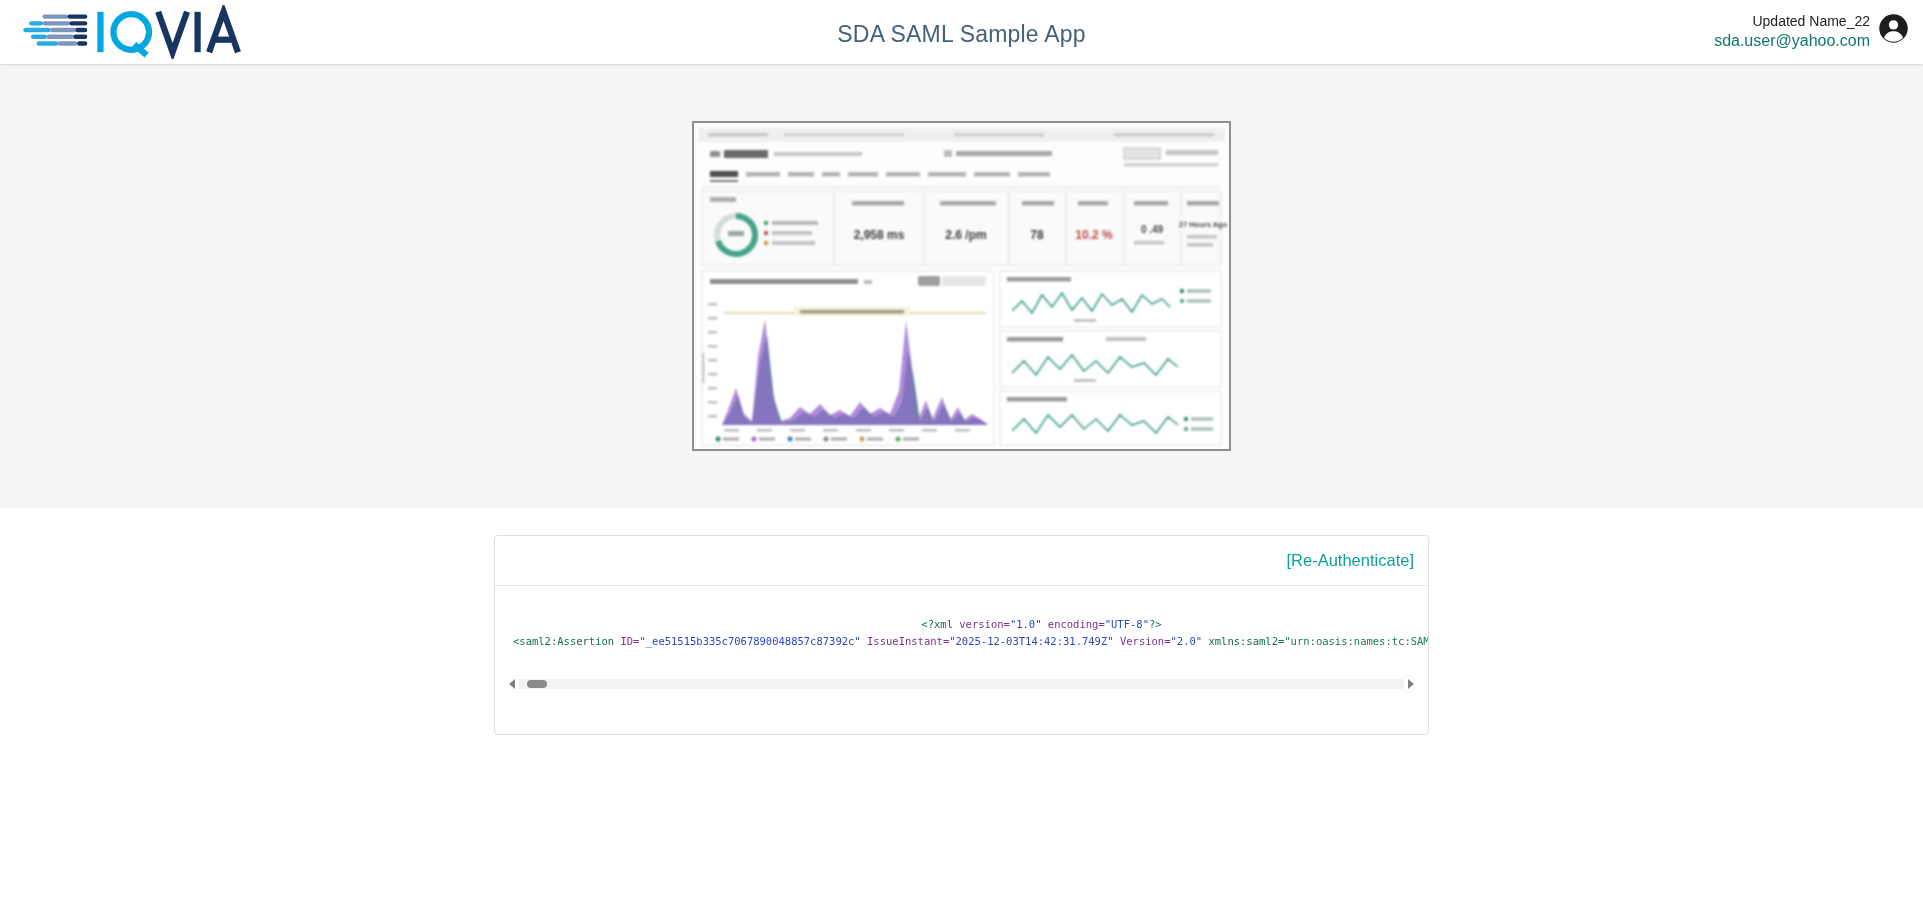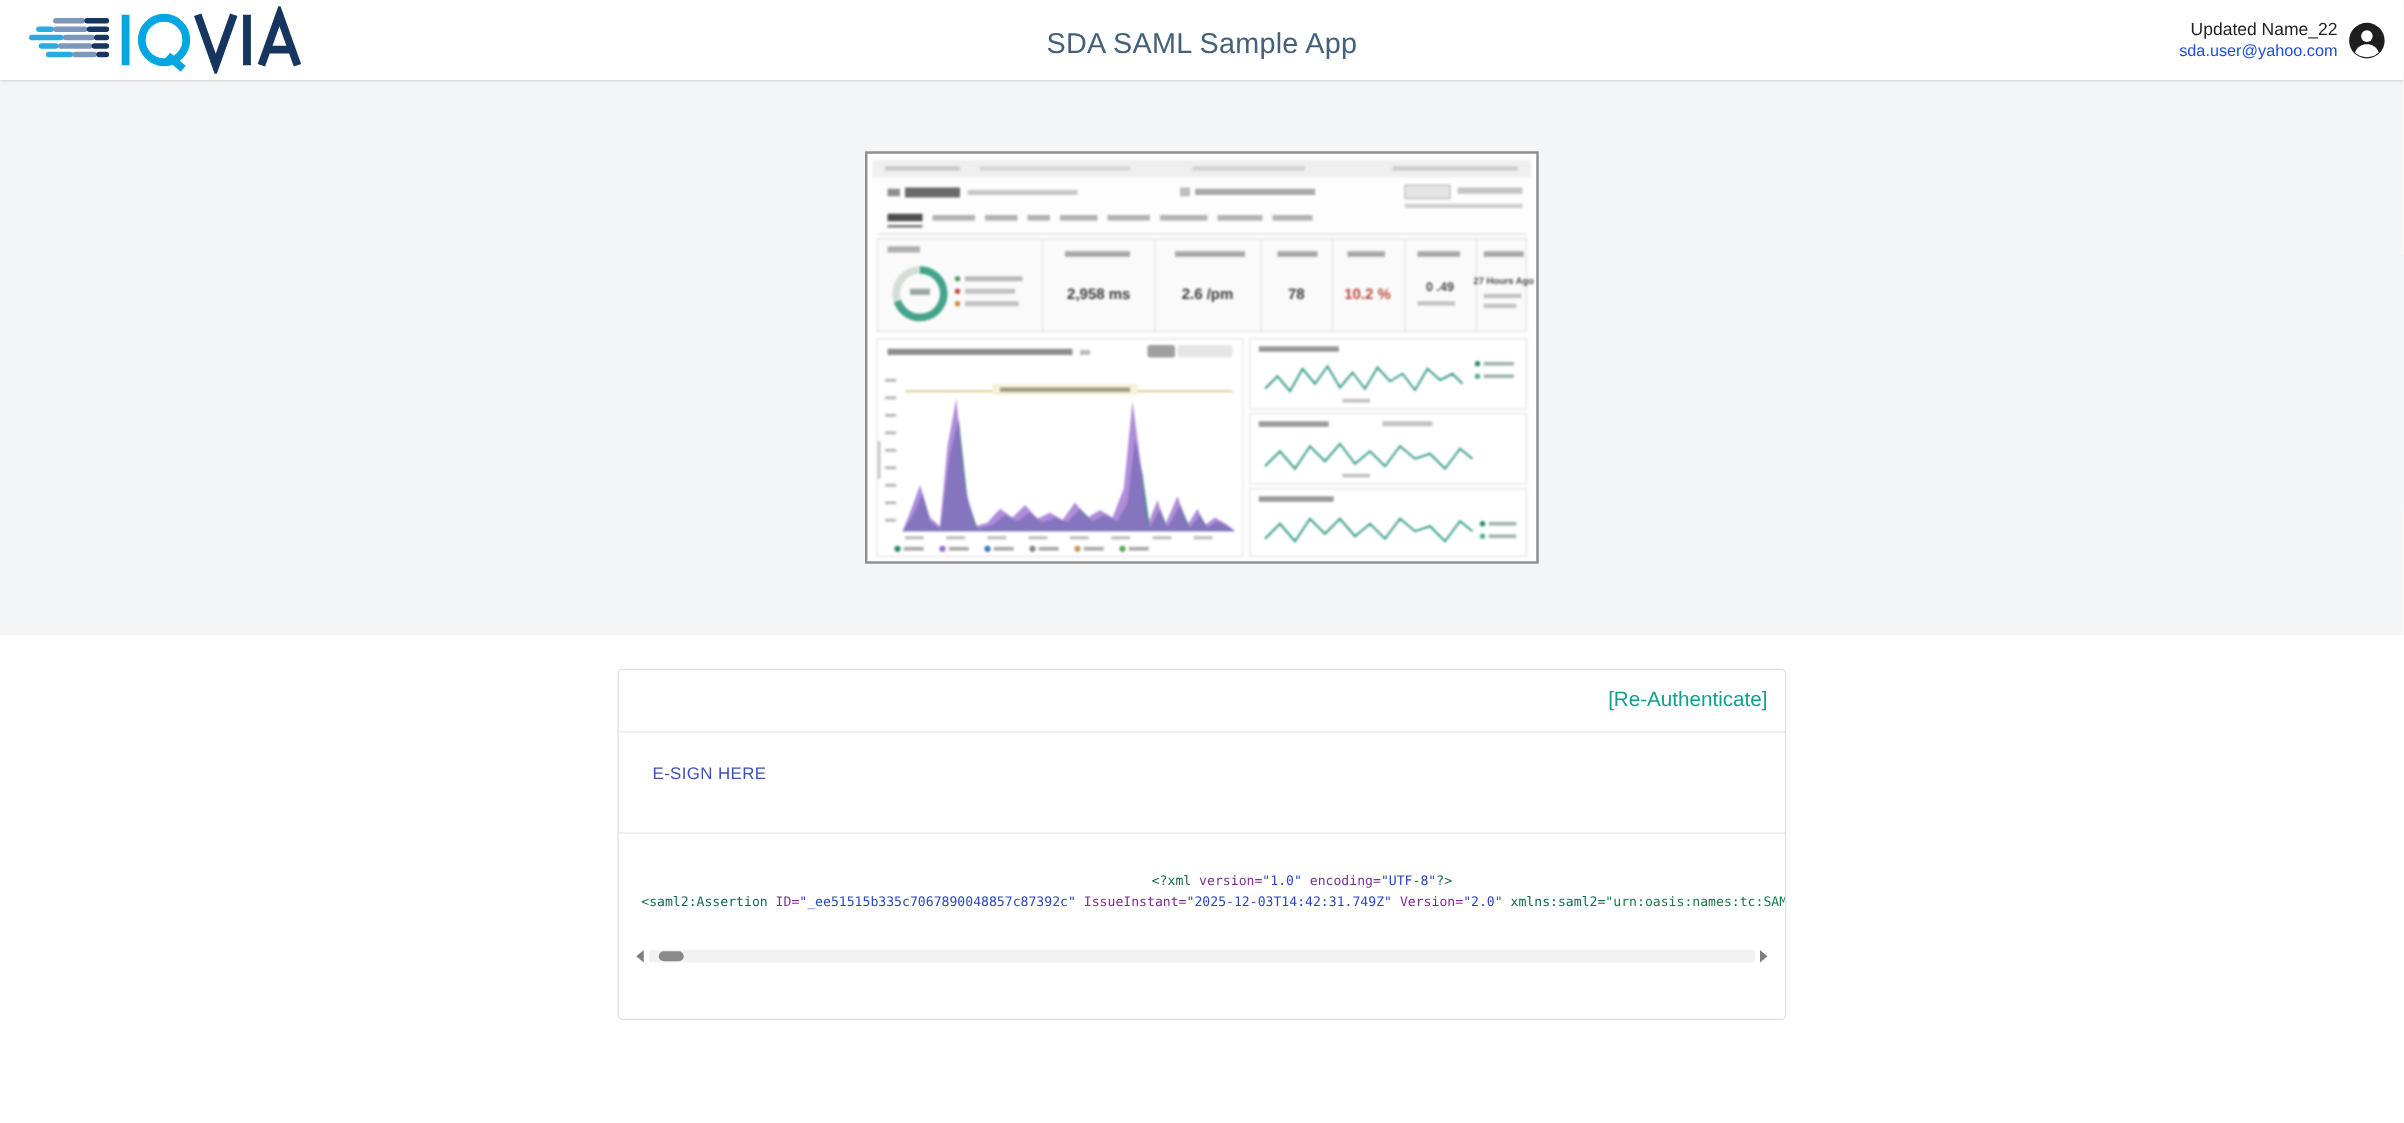--- a/index.html
+++ b/index.html
@@ -6,24 +6,24 @@
   html,body { width:1923px; background:#ffffff; font-family:"Liberation Sans", sans-serif; }
   body { position:relative; height:898px; overflow:hidden; }
 
   
   .header { position:relative; height:64px; background:#fff; display:flex; align-items:center;
             box-shadow:0 1px 2px rgba(0,0,0,.14); z-index:5; }
   .logo-wrap { margin-left:12px; display:flex; align-items:center; }
   .app-title { position:absolute; left:0; right:0; top:0; height:68px; display:flex;
                align-items:center; justify-content:center; font-size:23px; font-weight:500;
                color:#44617b; letter-spacing:.2px; pointer-events:none; }
-  .user-block { margin-left:auto; margin-right:14px; display:flex; align-items:center; gap:8px; }
+  .user-block { margin-left:auto; margin-right:14px; display:flex; gap:8px; }
   .user-text { text-align:right; line-height:1.25; }
   .user-name { font-size:14px; color:#1f1f1f; }
-  .user-email { font-size:13px; color:#1d4ed8; }
+  .user-email { font-size:16px; color:#0f766e; }
 
   
   .hero { height:444px; background:#f4f5f7; display:flex; align-items:flex-start; justify-content:center; }
   .dash-frame { margin-top:57px; width:539px; height:330px; background:#fdfdfd;
                 border:2px solid #8f8f8f; overflow:hidden; }
   .dash-frame svg { display:block; }
   .dash-blur { filter: blur(1.05px); }
 
   
   .card { width:935px; margin:27px auto 0 auto; background:#fff; border:1px solid #dfdfdf;
@@ -250,23 +250,20 @@
           <rect x="497" y="304.5" width="22" height="3" fill="#9fb8ae"></rect>
       </g>
     </svg>
   </div>
 </div>
 
 <div class="card">
   <div class="card-row-reauth">
     <a class="reauth-link">[Re-Authenticate]</a>
   </div>
-  <div class="card-row-esign">
-    <a class="esign-link">E-SIGN HERE</a>
-  </div>
   <div class="card-row-code">
     <div class="code-area">
       <div class="code-line1"><span class="tok-tag">&lt;?xml </span><span class="tok-attr">version=</span><span class="tok-val">"1.0"</span><span class="tok-plain"> </span><span class="tok-attr">encoding=</span><span class="tok-val">"UTF-8"</span><span class="tok-tag">?&gt;</span></div>
       <div class="code-line2"><span class="tok-tag">&lt;saml2:Assertion </span><span class="tok-attr">ID=</span><span class="tok-val">"_ee51515b335c7067890048857c87392c"</span><span class="tok-plain"> </span><span class="tok-attr">IssueInstant=</span><span class="tok-val">"2025-12-03T14:42:31.749Z"</span><span class="tok-plain"> </span><span class="tok-attr">Version=</span><span class="tok-val">"2.0"</span><span class="tok-plain"> </span><span class="tok-tag">xmlns:saml2=</span><span class="tok-urn">"urn:oasis:names:tc:SAML:2</span></div>
     </div>
     <div class="scrollbar">
       <div class="sb-arrow sb-left"></div>
       <div class="sb-track">
         <div class="sb-thumb"></div>
       </div>

